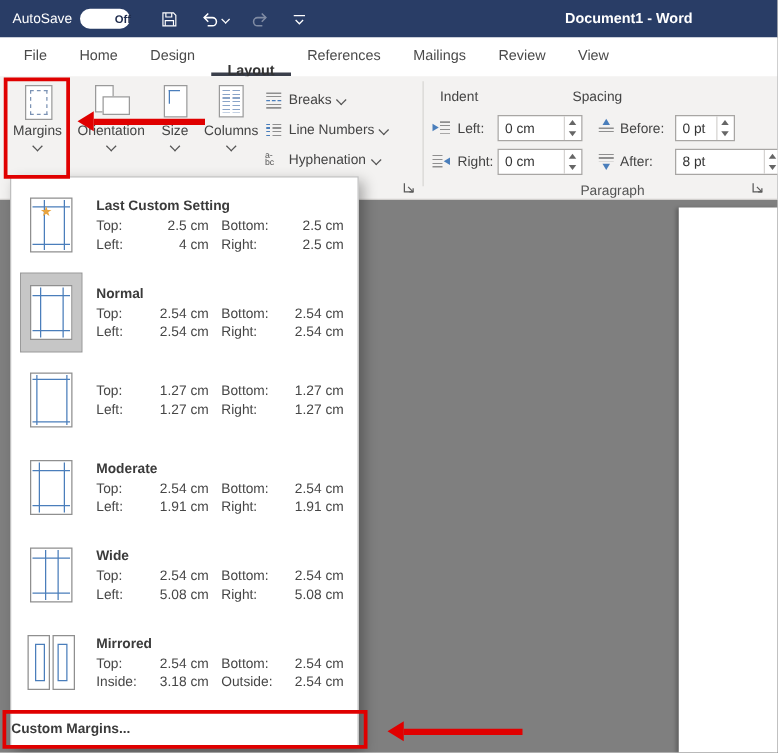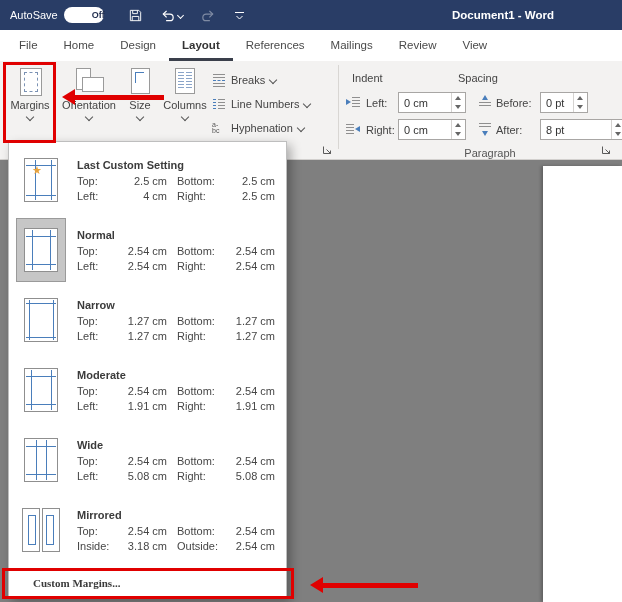--- a/index.html
+++ b/index.html
@@ -21,21 +21,21 @@
         border-bottom:1.2px solid #555;transform:rotate(45deg);}
   .chev-w{border-color:#fff;width:4px;height:4px;}
   .dim{opacity:.4;}
   .doc-title{position:absolute;left:452px;top:0;height:16px;line-height:30px;
              font-size:11.5px;font-weight:700;color:#fff;}
 
   
   .tabrow{position:absolute;left:0;top:30px;width:622px;height:31px;background:#fff;
           display:flex;padding-left:6px;box-sizing:border-box;z-index:5;}
   .tab{padding:0 13px;line-height:31px;font-size:11.5px;color:#4a4a4a;white-space:nowrap;}
-  .tab.active{font-weight:bold;color:#333;box-shadow:inset 0 -3px 0 #3a3f4b;}
+  .tab.active{font-weight:bold;color:#333;box-shadow:inset 0 -3px 0 #3a3f4b;margin-top:12px;}
 
   
   .ribbon{position:absolute;left:0;top:61px;width:622px;height:99px;background:#f3f2f1;
           border-bottom:1px solid #d2d0ce;box-sizing:border-box;z-index:10;}
   .rbtn-large{position:absolute;top:3px;display:flex;flex-direction:column;align-items:center;color:#444;}
   .rlabel{margin-top:3px;white-space:nowrap;}
   .rbtn-large .chev{margin-top:3px;}
   .ric{width:30px;height:30px;position:relative;margin-top:2px;}
   .ricm-page{position:absolute;left:5px;top:2px;width:20px;height:26px;background:#fff;border:1px solid #9a9a9a;}
   .ricm-inner{position:absolute;left:3px;right:3px;top:3px;bottom:3px;border:1px dashed #7b92b4;}
@@ -119,21 +119,21 @@
   .mpg{flex:1;background:#fff;border:1px solid #8f8f8f;position:relative;}
   .mpg .in{position:absolute;border:1px solid #4a7ebb;}
   .mpg.first .in{left:5px;right:3px;top:6px;bottom:6px;}
   .mpg.second .in{left:3px;right:5px;top:6px;bottom:6px;}
   .mi-text{flex:1;}
   .mi-name{font-weight:bold;font-size:11px;color:#3b3b3b;margin-bottom:4px;}
   .mi-grid{display:grid;grid-template-columns:36px 54px 50px 58px;row-gap:3px;font-size:11px;color:#464646;}
   .ml2{padding-left:10px;box-sizing:border-box;}
   .mv{text-align:right;}
   .menu-sep{height:1px;background:#dcdcdc;margin:4px 1px 0;}
-  .mi-custom{height:27px;line-height:27px;padding-left:24px;font-size:11px;font-weight:bold;color:#3b3b3b;font-family:Liberation Serif, serif;}
+  .mi-custom{height:27px;line-height:27px;padding-left:0;font-size:11px;font-weight:bold;color:#3b3b3b;}
 
   
   .red-rect{position:absolute;border:3px solid #e00000;box-sizing:border-box;z-index:60;pointer-events:none;}
   .red-arrow{position:absolute;display:flex;align-items:center;height:16px;z-index:70;pointer-events:none;}
   .red-arrow .head{width:0;height:0;border-top:8px solid transparent;border-bottom:8px solid transparent;
                    border-right:13px solid #e00000;}
   .red-arrow .shaft{height:5px;background:#e00000;flex:1;}
 </style>
 </head>
 <body>
@@ -386,21 +386,20 @@
   <div class="mi">
     <div class="iconwrap">
       <div class="pgicon pg-narrow">
           <i class="pgl pgv v1"></i>
           <i class="pgl pgv v2"></i>
           <i class="pgl pgh h1"></i>
           <i class="pgl pgh h2"></i>
         </div>
     </div>
     <div class="mi-text">
-      <div class="mi-name">Narrow</div>
       <div class="mi-grid">
         <span>Top:</span>
           <span class="mv">1.27 cm</span>
         <span class="ml2">Bottom:</span>
           <span class="mv">1.27 cm</span>
         <span>Left:</span>
           <span class="mv">1.27 cm</span>
         <span class="ml2">Right:</span>
           <span class="mv">1.27 cm</span>
       </div>

